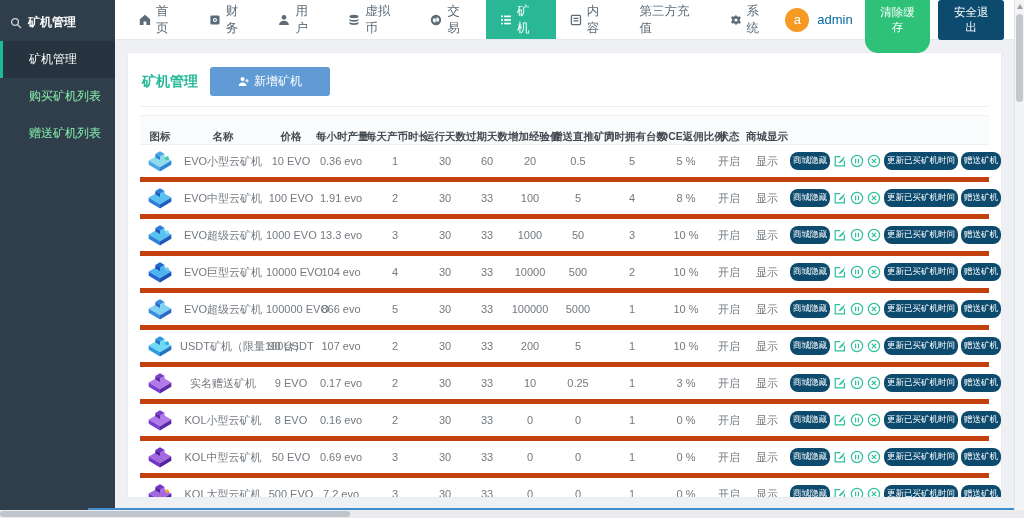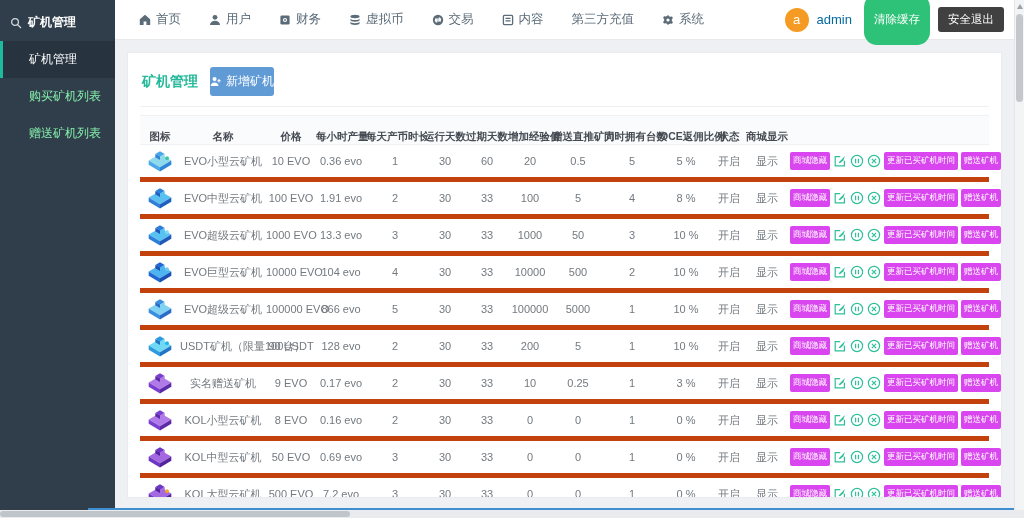--- a/index.html
+++ b/index.html
@@ -18,40 +18,40 @@
   .topbar { position:absolute; left:115px; top:0; right:10px; height:40px; background:#fff; border-bottom:1px solid #e7e9ec; display:flex; align-items:center; z-index:4; }
   .nav { display:flex; align-items:stretch; height:100%; padding-left:10px; }
   .nav-item { display:flex; align-items:center; gap:5px; padding:0 14px; font-size:12.5px; color:#5b6b77; cursor:pointer; }
   .nav-item .ic { width:12px; height:12px; color:#5b6b77; }
   .nav-item.active { background:#2ab795; color:#fff; }
   .nav-item.active .ic { color:#fff; }
   .top-right { margin-left:auto; display:flex; align-items:center; gap:8px; padding-right:10px; }
   .avatar { width:24px; height:24px; border-radius:50%; background:#f59b23; color:#fff; font-size:13px; display:flex; align-items:center; justify-content:center; }
   .uname { font-size:13px; color:#0369a1; margin-right:4px; }
   .btn-green { background:#2dc277; color:#fff; border:none; font-size:11.5px; padding:18px 10px; border-radius:13px; cursor:pointer; font-family:inherit; }
-  .btn-red { background:#404040; color:#fff; border:none; font-size:11.5px; padding:5px 10px; border-radius:3px; cursor:pointer; font-family:inherit; }
+  .btn-red { background:#0c4a6e; color:#fff; border:none; font-size:11.5px; padding:5px 10px; border-radius:3px; cursor:pointer; font-family:inherit; }
 
   
   .content { position:absolute; left:115px; top:40px; right:10px; bottom:8px; background:#eef0f4; padding:12px; }
   .card { background:#fff; height:100%; border:1px solid #e9ebee; padding:10px 12px 0 12px; overflow:hidden; }
   .card-head { display:flex; align-items:center; gap:12px; padding:4px 0 10px 2px; border-bottom:1px solid #eef0f2; }
   .page-title { color:#26b99a; font-size:14px; font-weight:bold; }
-  .btn-add { background:#619bd6; color:#fff; border:none; font-size:12px; padding:6px 0; border-radius:3px; cursor:pointer; display:flex; align-items:center; gap:5px; font-family:inherit; }
+  .btn-add { background:#619bd6; color:#fff; border:none; font-size:12px; padding:6px 28px; border-radius:3px; cursor:pointer; display:flex; align-items:center; gap:5px; font-family:inherit; }
   .btn-add .ic { width:11px; height:11px; color:#fff; }
 
   
   .tbl { --cols:40px 86px 50px 50px 58px 42px 42px 44px 52px 56px 52px 34px 42px 1fr; margin-top:8px; }
   .thead { display:grid; grid-template-columns:var(--cols); align-items:center; height:30px; background:#fafbfd; border-top:1px solid #f0f1f4; border-bottom:1px solid #f0f1f4; }
   .th { font-size:10.5px; font-weight:bold; color:#454b52; text-align:center; white-space:nowrap;margin-top:14px; }
   .trow { display:grid; grid-template-columns:var(--cols); align-items:center; height:37px; border-bottom:5px solid #c2410c; }
   .td { font-size:11px; color:#73797f; text-align:center; white-space:nowrap; overflow:visible; }
   .td.icon-cell { display:flex; justify-content:center; }
   .miner-icon { width:32px; height:23px; display:block; }
   .actions { display:flex; align-items:center; gap:3px; justify-content:flex-start; padding-left:2px; }
-  .btn-xs { background:#d946ef; color:#fff; border:none; font-size:8.5px; padding:3px 3px; border-radius:2px; cursor:pointer; white-space:nowrap; font-family:inherit; }
+  .btn-xs { background:#0c4a6e; color:#fff; border:none; font-size:8.5px; padding:3px 3px; border-radius:8px; cursor:pointer; white-space:nowrap; font-family:inherit; }
   .icon-btn { width:14px; height:14px; color:#2fbf9b; cursor:pointer; display:inline-flex; }
   .icon-btn svg { width:100%; height:100%; }
 
   
   .vscroll { position:absolute; right:0; top:0; width:10px; height:510px; background:#f3f4f5; border-left:1px solid #e4e6e8; z-index:6; }
   .vscroll .arrow-up { position:absolute; top:4px; left:2px; width:0; height:0; border-left:3px solid transparent; border-right:3px solid transparent; border-bottom:5px solid #9aa0a6; }
   .vscroll .thumb { position:absolute; top:14px; left:1px; width:7px; height:88px; background:#c4c8cd; border-radius:4px; }
   .hline-blue { position:absolute; left:88px; right:10px; bottom:8px; height:2px; background:#3e8ed0; z-index:7; }
   .hscroll { position:absolute; left:0; right:0; bottom:0; height:8px; background:#e9ebee; z-index:6; }
   .hscroll .thumb { position:absolute; left:0; top:1px; height:6px; width:350px; background:#c0c5cb; border-radius:3px; }
@@ -84,54 +84,67 @@
         <span class="ic">
           <svg viewBox="0 0 12 12" fill="currentColor">
             <path d="M6 .8 11.2 5.2V11H7.4V7.6H4.6V11H.8V5.2Z"></path>
           </svg>
         </span>
         <span>首页</span>
       </div>
       <div class="nav-item">
         <span class="ic">
           <svg viewBox="0 0 12 12" fill="currentColor">
-            <circle cx="6" cy="3.3" r="2.4"></circle>
-            <path d="M1 11c0-2.7 2.2-4.3 5-4.3S11 8.3 11 11Z"></path>
-          </svg>
-        </span>
-        <span>用户</span>
-      </div>
-      <div class="nav-item">
-        <span class="ic">
-          <svg viewBox="0 0 12 12" fill="currentColor">
             <rect x="1.4" y="1.4" width="9.2" height="9.2" rx="1.4"></rect>
             <circle cx="6" cy="6" r="2.1" fill="#fff"></circle>
             <circle cx="6" cy="6" r="0.9"></circle>
           </svg>
         </span>
         <span>财务</span>
+      </div>
+      <div class="nav-item">
+        <span class="ic">
+          <svg viewBox="0 0 12 12" fill="currentColor">
+            <circle cx="6" cy="3.3" r="2.4"></circle>
+            <path d="M1 11c0-2.7 2.2-4.3 5-4.3S11 8.3 11 11Z"></path>
+          </svg>
+        </span>
+        <span>用户</span>
       </div>
       <div class="nav-item">
         <span class="ic">
           <svg viewBox="0 0 12 12" fill="currentColor">
             <ellipse cx="6" cy="2.5" rx="4.6" ry="1.7"></ellipse>
             <path d="M1.4 4.4c0 .95 2.06 1.7 4.6 1.7s4.6-.75 4.6-1.7v1.7c0 .95-2.06 1.7-4.6 1.7s-4.6-.75-4.6-1.7Z"></path>
             <path d="M1.4 7.6c0 .95 2.06 1.7 4.6 1.7s4.6-.75 4.6-1.7v1.7c0 .95-2.06 1.7-4.6 1.7s-4.6-.75-4.6-1.7Z"></path>
           </svg>
         </span>
         <span>虚拟币</span>
       </div>
       <div class="nav-item">
         <span class="ic">
           <svg viewBox="0 0 12 12">
             <circle cx="6" cy="6" r="5.2" fill="currentColor"></circle>
             <path d="M3 4.6h4.4L6.4 3.4h1.5L9.4 5.3 8 7H6.5l1-1.2H3Zm6 2.8H4.6l1 1.2H4.1L2.6 6.7 4 5h1.5L4.5 6.2H9Z" fill="#fff"></path>
           </svg>
         </span>
         <span>交易</span>
+      </div>
+      <div class="nav-item active">
+        <span class="ic">
+          <svg viewBox="0 0 12 12" fill="currentColor">
+            <rect x="1" y="1.5" width="2" height="1.7"></rect>
+            <rect x="4.2" y="1.5" width="6.8" height="1.7"></rect>
+            <rect x="1" y="5.1" width="2" height="1.7"></rect>
+            <rect x="4.2" y="5.1" width="6.8" height="1.7"></rect>
+            <rect x="1" y="8.7" width="2" height="1.7"></rect>
+            <rect x="4.2" y="8.7" width="6.8" height="1.7"></rect>
+          </svg>
+        </span>
+        <span>矿机</span>
       </div>
       <div class="nav-item">
         <span class="ic">
           <svg viewBox="0 0 12 12" fill="none" stroke="currentColor" stroke-width="1.3">
             <rect x="1.4" y="1.4" width="9.2" height="9.2" rx="1"></rect>
             <path d="M3.5 4.4h5M3.5 6.9h5"></path>
           </svg>
         </span>
         <span>内容</span>
       </div>
@@ -433,21 +446,21 @@
                 <polygon points="5,11 17,18 17,22.5 5,15.5" fill="#2f9ae0"></polygon>
                 <polygon points="29,11 17,18 17,22.5 29,15.5" fill="#2374c4"></polygon>
                 <polygon points="17,1 22,3.9 17,6.8 12,3.9" fill="#2f9ae0"></polygon>
                 <polygon points="12,3.9 17,6.8 17,10.5 12,7.6" fill="#2374c4"></polygon>
                 <polygon points="22,3.9 17,6.8 17,10.5 22,7.6" fill="#6fd8f5"></polygon>
                 <circle cx="24.5" cy="8.5" r="2" fill="#1fb5e8"></circle>
               </svg>
             </div>
             <div class="td">USDT矿机（限量100台）</div>
             <div class="td">90 USDT</div>
-            <div class="td">128 evo</div>
+            <div class="td">107 evo</div>
             <div class="td">2</div>
             <div class="td">30</div>
             <div class="td">33</div>
             <div class="td">200</div>
             <div class="td">5</div>
             <div class="td">1</div>
             <div class="td">10 %</div>
             <div class="td">开启</div>
             <div class="td">显示</div>
             <div class="td actions">

